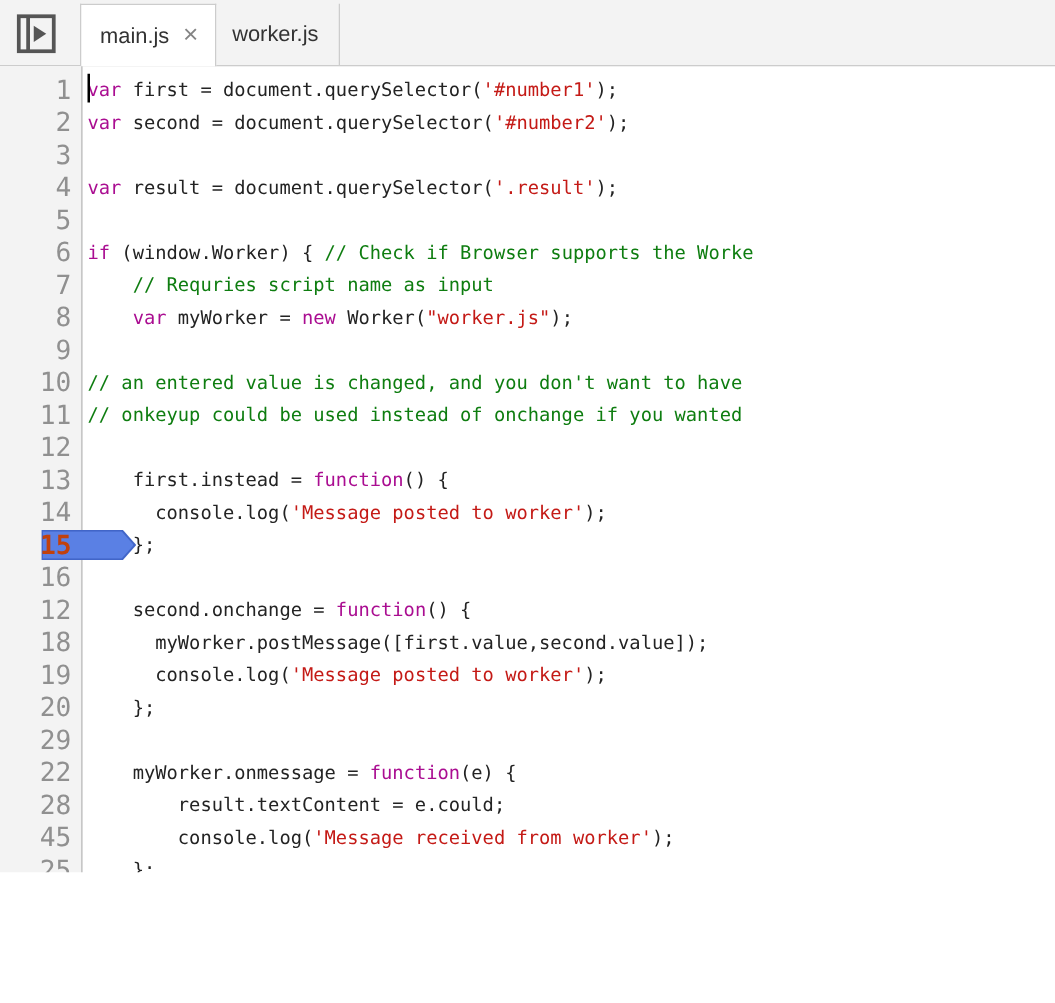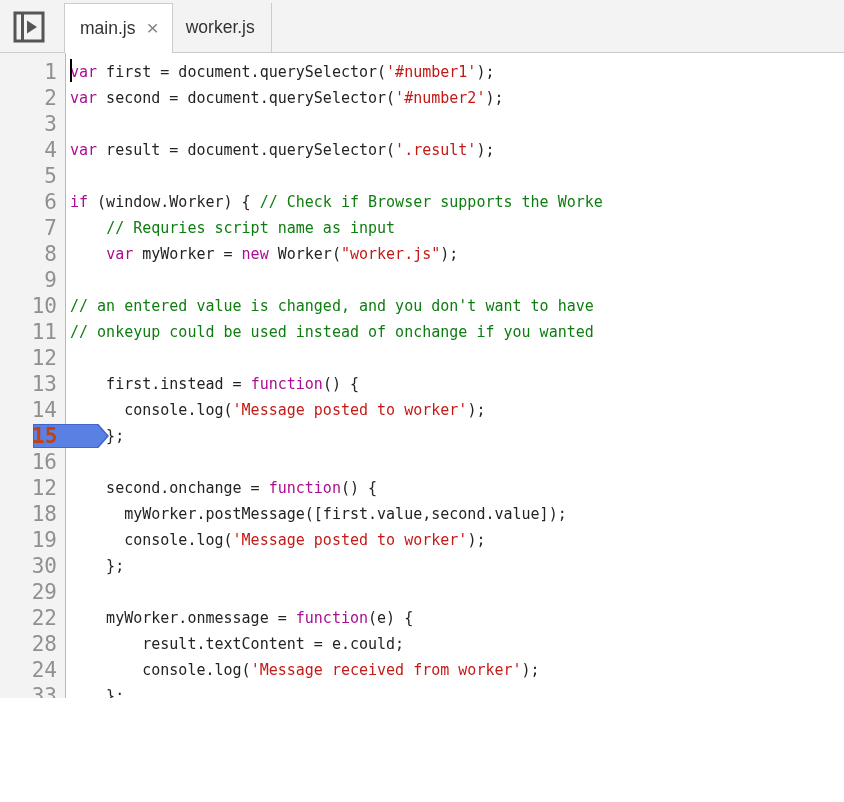--- a/index.html
+++ b/index.html
@@ -118,26 +118,26 @@
         <div class="ln">12</div>
         <div class="ln">13</div>
         <div class="ln">14</div>
         <div class="ln bp"><span class="flag-outer">
             <span class="flag-inner"></span>
           </span><span class="ln-t">15</span></div>
         <div class="ln">16</div>
         <div class="ln">12</div>
         <div class="ln">18</div>
         <div class="ln">19</div>
-        <div class="ln">30</div>
+        <div class="ln">20</div>
         <div class="ln">29</div>
         <div class="ln">22</div>
         <div class="ln">28</div>
-        <div class="ln">24</div>
-        <div class="ln">33</div>
+        <div class="ln">45</div>
+        <div class="ln">25</div>
         <div class="ln">26</div>
         <div class="ln">27</div>
         <div class="ln">28</div>
       </div>
     <div class="code">
         <div class="cl"><span class="caret"></span><span class="t-k">var</span><span class="t-d"> first = document.querySelector(</span><span class="t-s">'#number1'</span><span class="t-d">);</span></div>
         <div class="cl"><span class="t-k">var</span><span class="t-d"> second = document.querySelector(</span><span class="t-s">'#number2'</span><span class="t-d">);</span></div>
         <div class="cl"></div>
         <div class="cl"><span class="t-k">var</span><span class="t-d"> result = document.querySelector(</span><span class="t-s">'.result'</span><span class="t-d">);</span></div>
         <div class="cl"></div>

